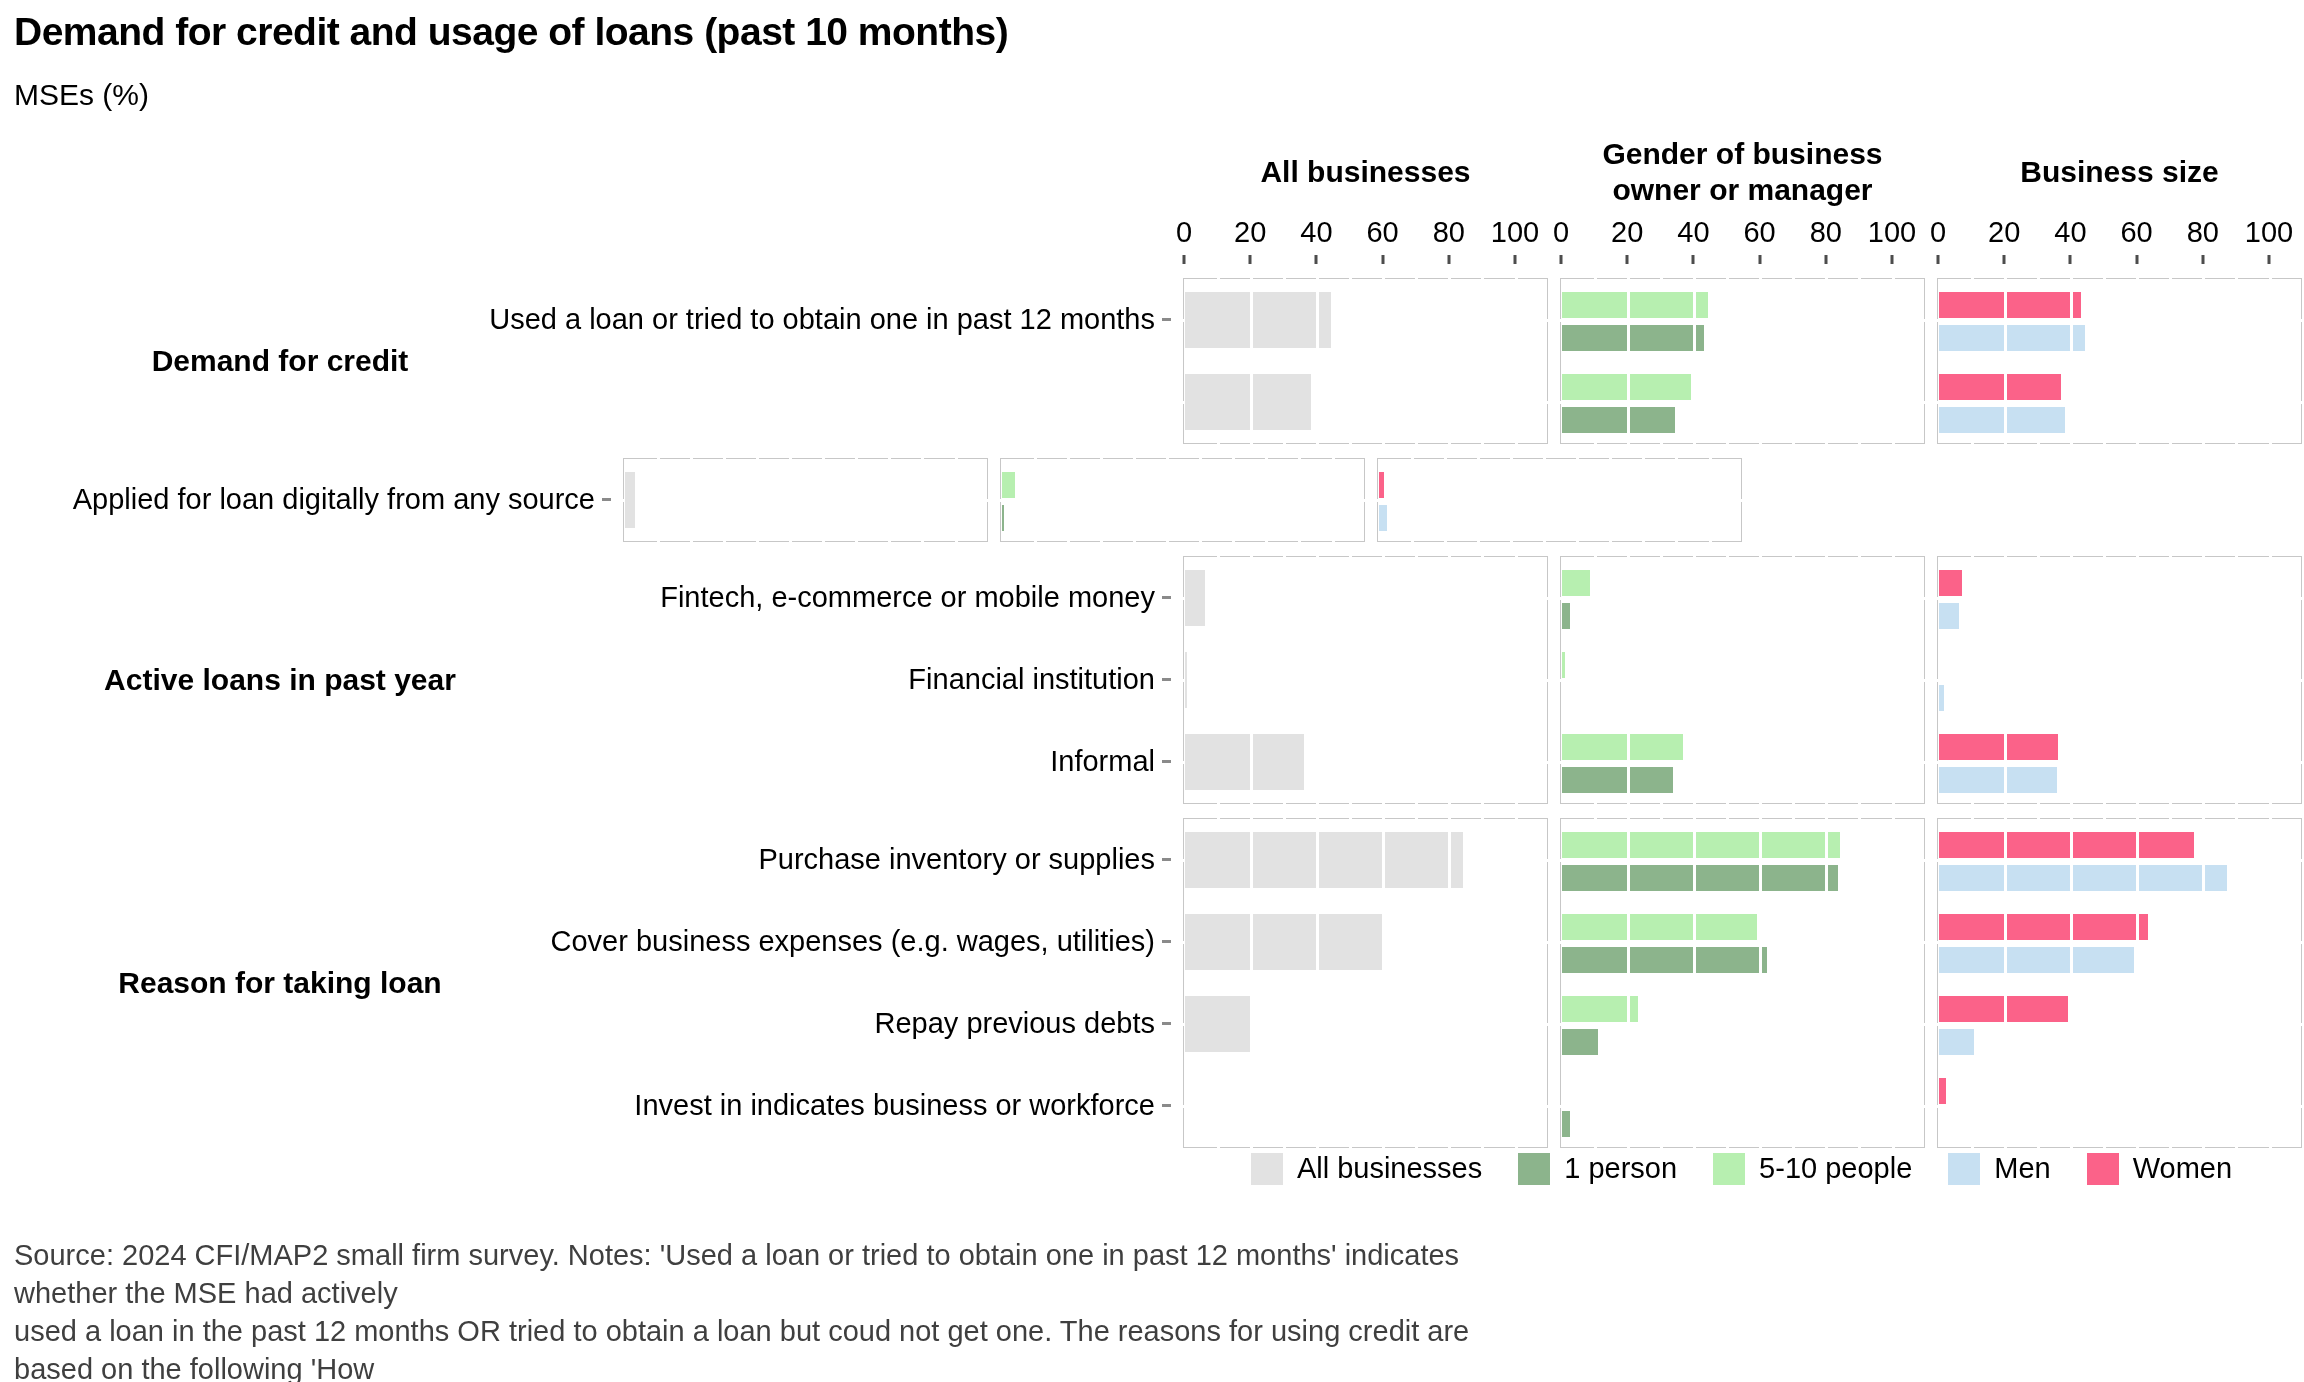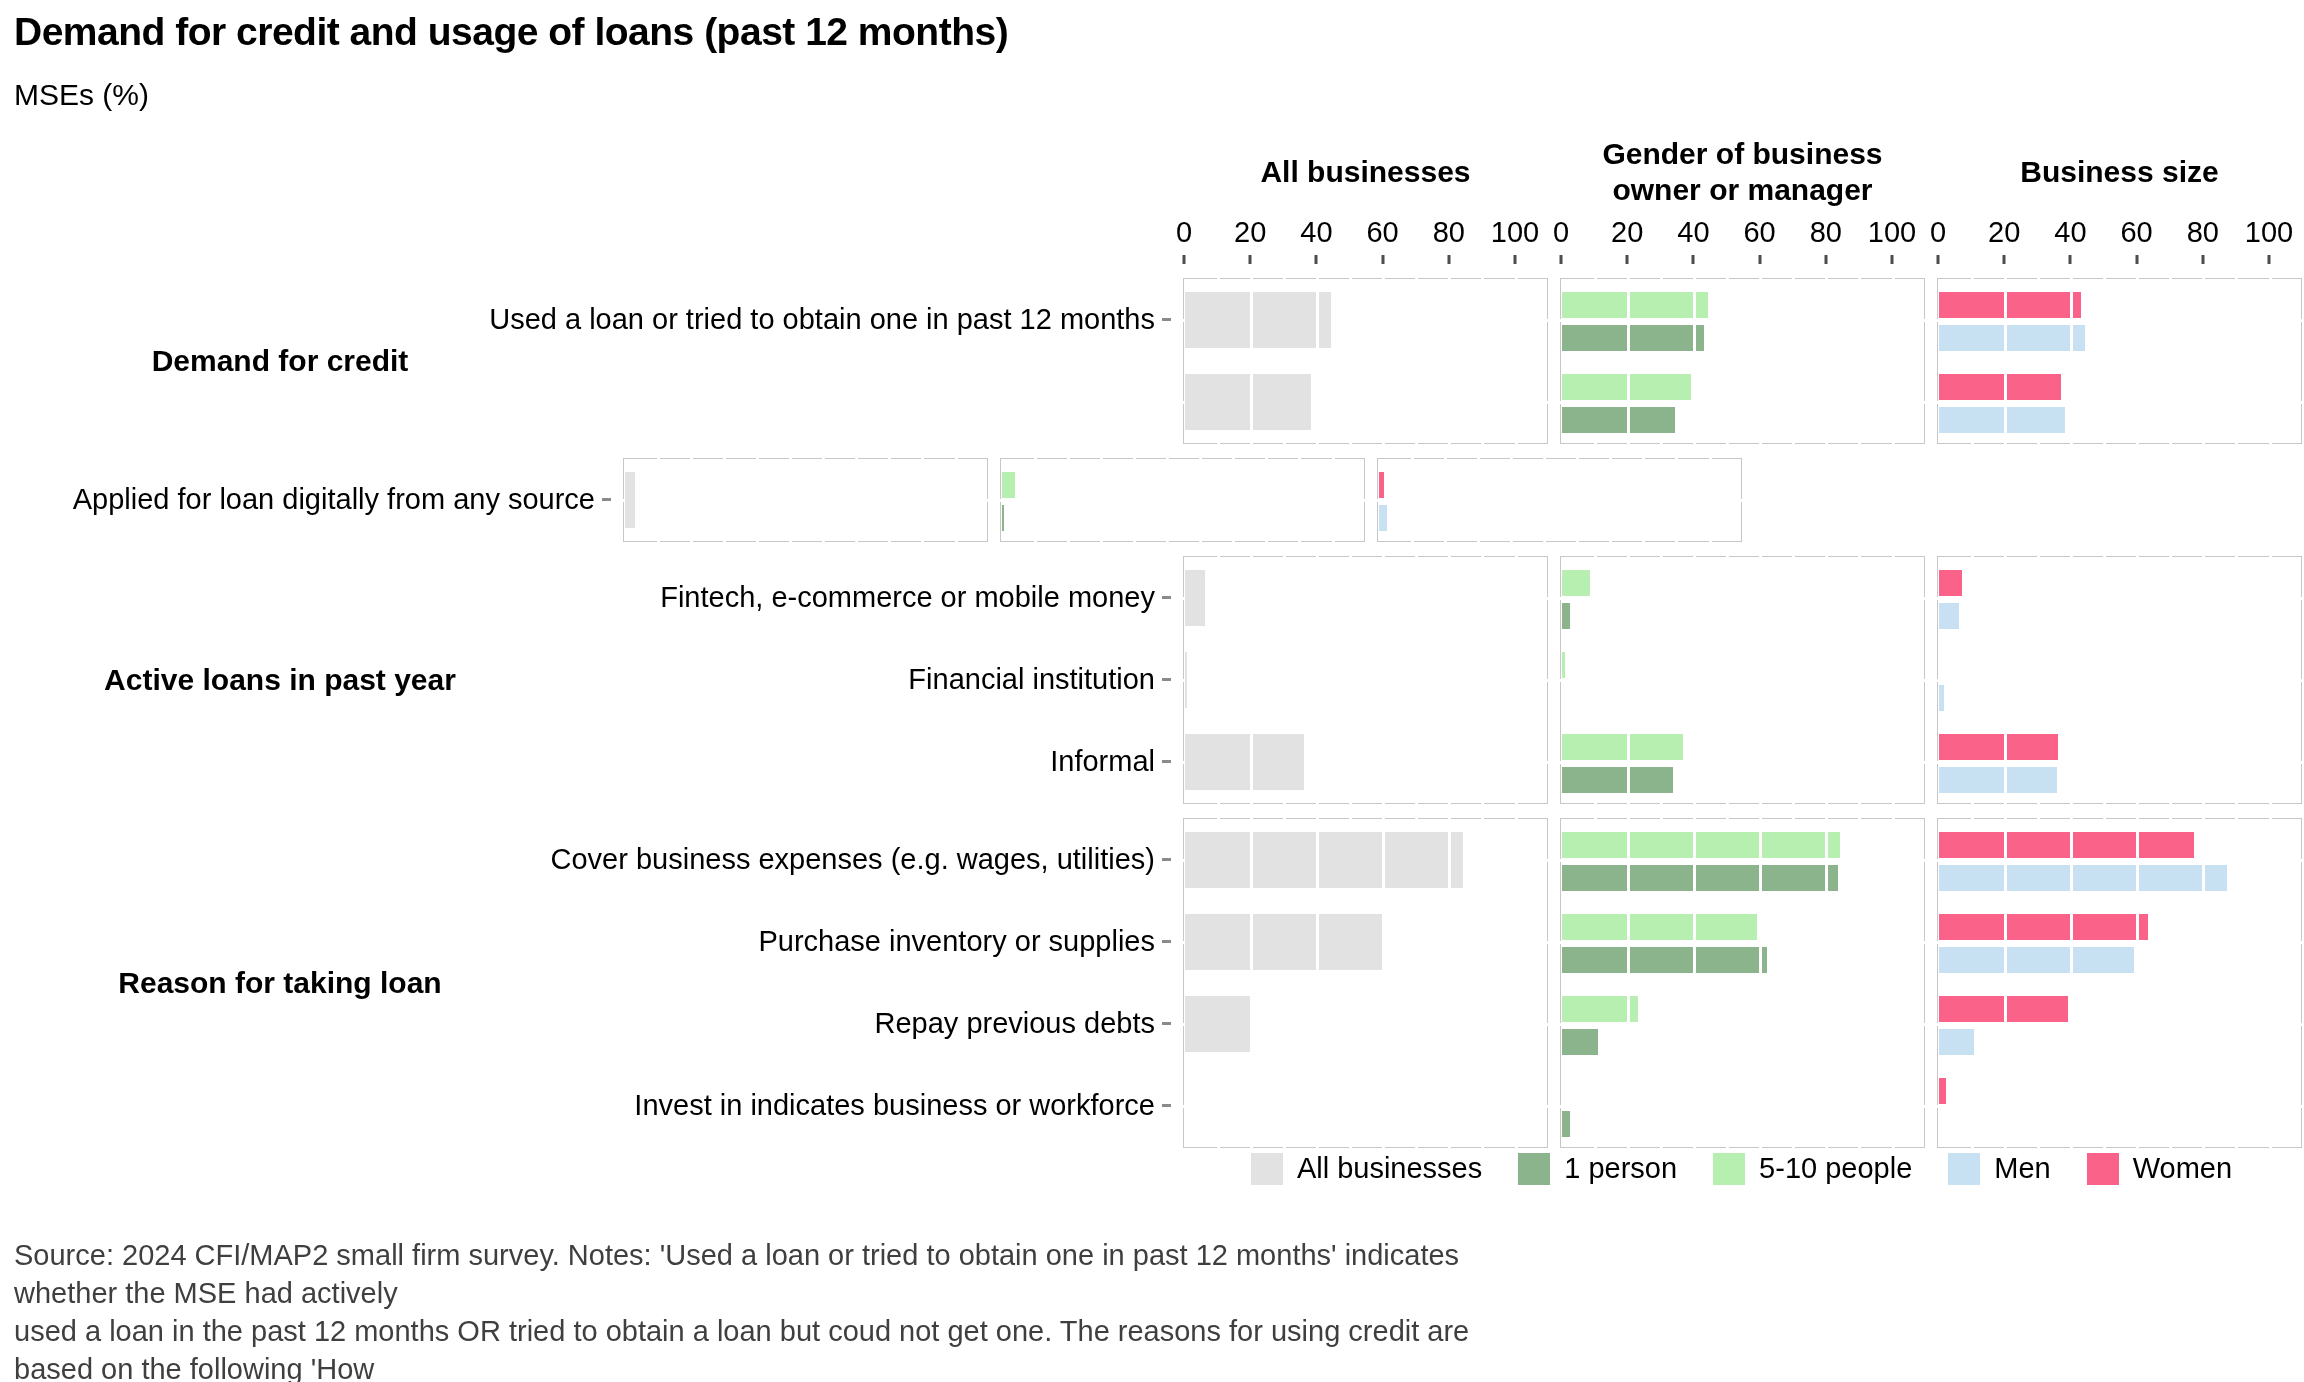--- a/index.html
+++ b/index.html
@@ -34,21 +34,21 @@
   .legend{position:absolute;left:1183px;top:1152px;width:1117px;display:flex;align-items:center;
     justify-content:center;gap:36px;}
   .leg-item{display:flex;align-items:center;gap:14px;font-size:29px;white-space:nowrap;}
   .leg-swatch{width:32px;height:32px;flex:0 0 auto;}
   .source{position:absolute;left:14px;top:1236px;width:1500px;font-size:29px;line-height:38px;
     color:#3f3f3f;white-space:pre-line;}
 </style>
 </head>
 <body>
 
-<div class="title">Demand for credit and usage of loans (past 12 months)</div>
+<div class="title">Demand for credit and usage of loans (past 10 months)</div>
 <div class="subtitle">MSEs (%)</div>
 
 <div id="chart">
   <div class="frow" id="hdr-row">
       <div class="spacer"></div>
       <div class="hdr-cell">All businesses</div>
       <div class="hdr-cell">Gender of business
 owner or manager</div>
       <div class="hdr-cell">Business size</div>
     </div>
@@ -328,25 +328,25 @@
           <div class="gl major" style="left: 131.9px;"></div>
           <div class="gl major" style="left: 198.1px;"></div>
           <div class="gl major" style="left: 264.3px;"></div>
           <div class="gl major" style="left: 330.5px;"></div>
         </div>
       </div>
       <div class="section frow">
         <div class="col-group">Reason for taking loan</div>
         <div class="col-rows">
           <div class="rowlab">
+            <span>Purchase inventory or supplies</span>
+            <span class="ytick"></span>
+          </div>
+          <div class="rowlab">
             <span>Cover business expenses (e.g. wages, utilities)</span>
-            <span class="ytick"></span>
-          </div>
-          <div class="rowlab">
-            <span>Purchase inventory or supplies</span>
             <span class="ytick"></span>
           </div>
           <div class="rowlab">
             <span>Repay previous debts</span>
             <span class="ytick"></span>
           </div>
           <div class="rowlab">
             <span>Invest in indicates business or workforce</span>
             <span class="ytick"></span>
           </div>

